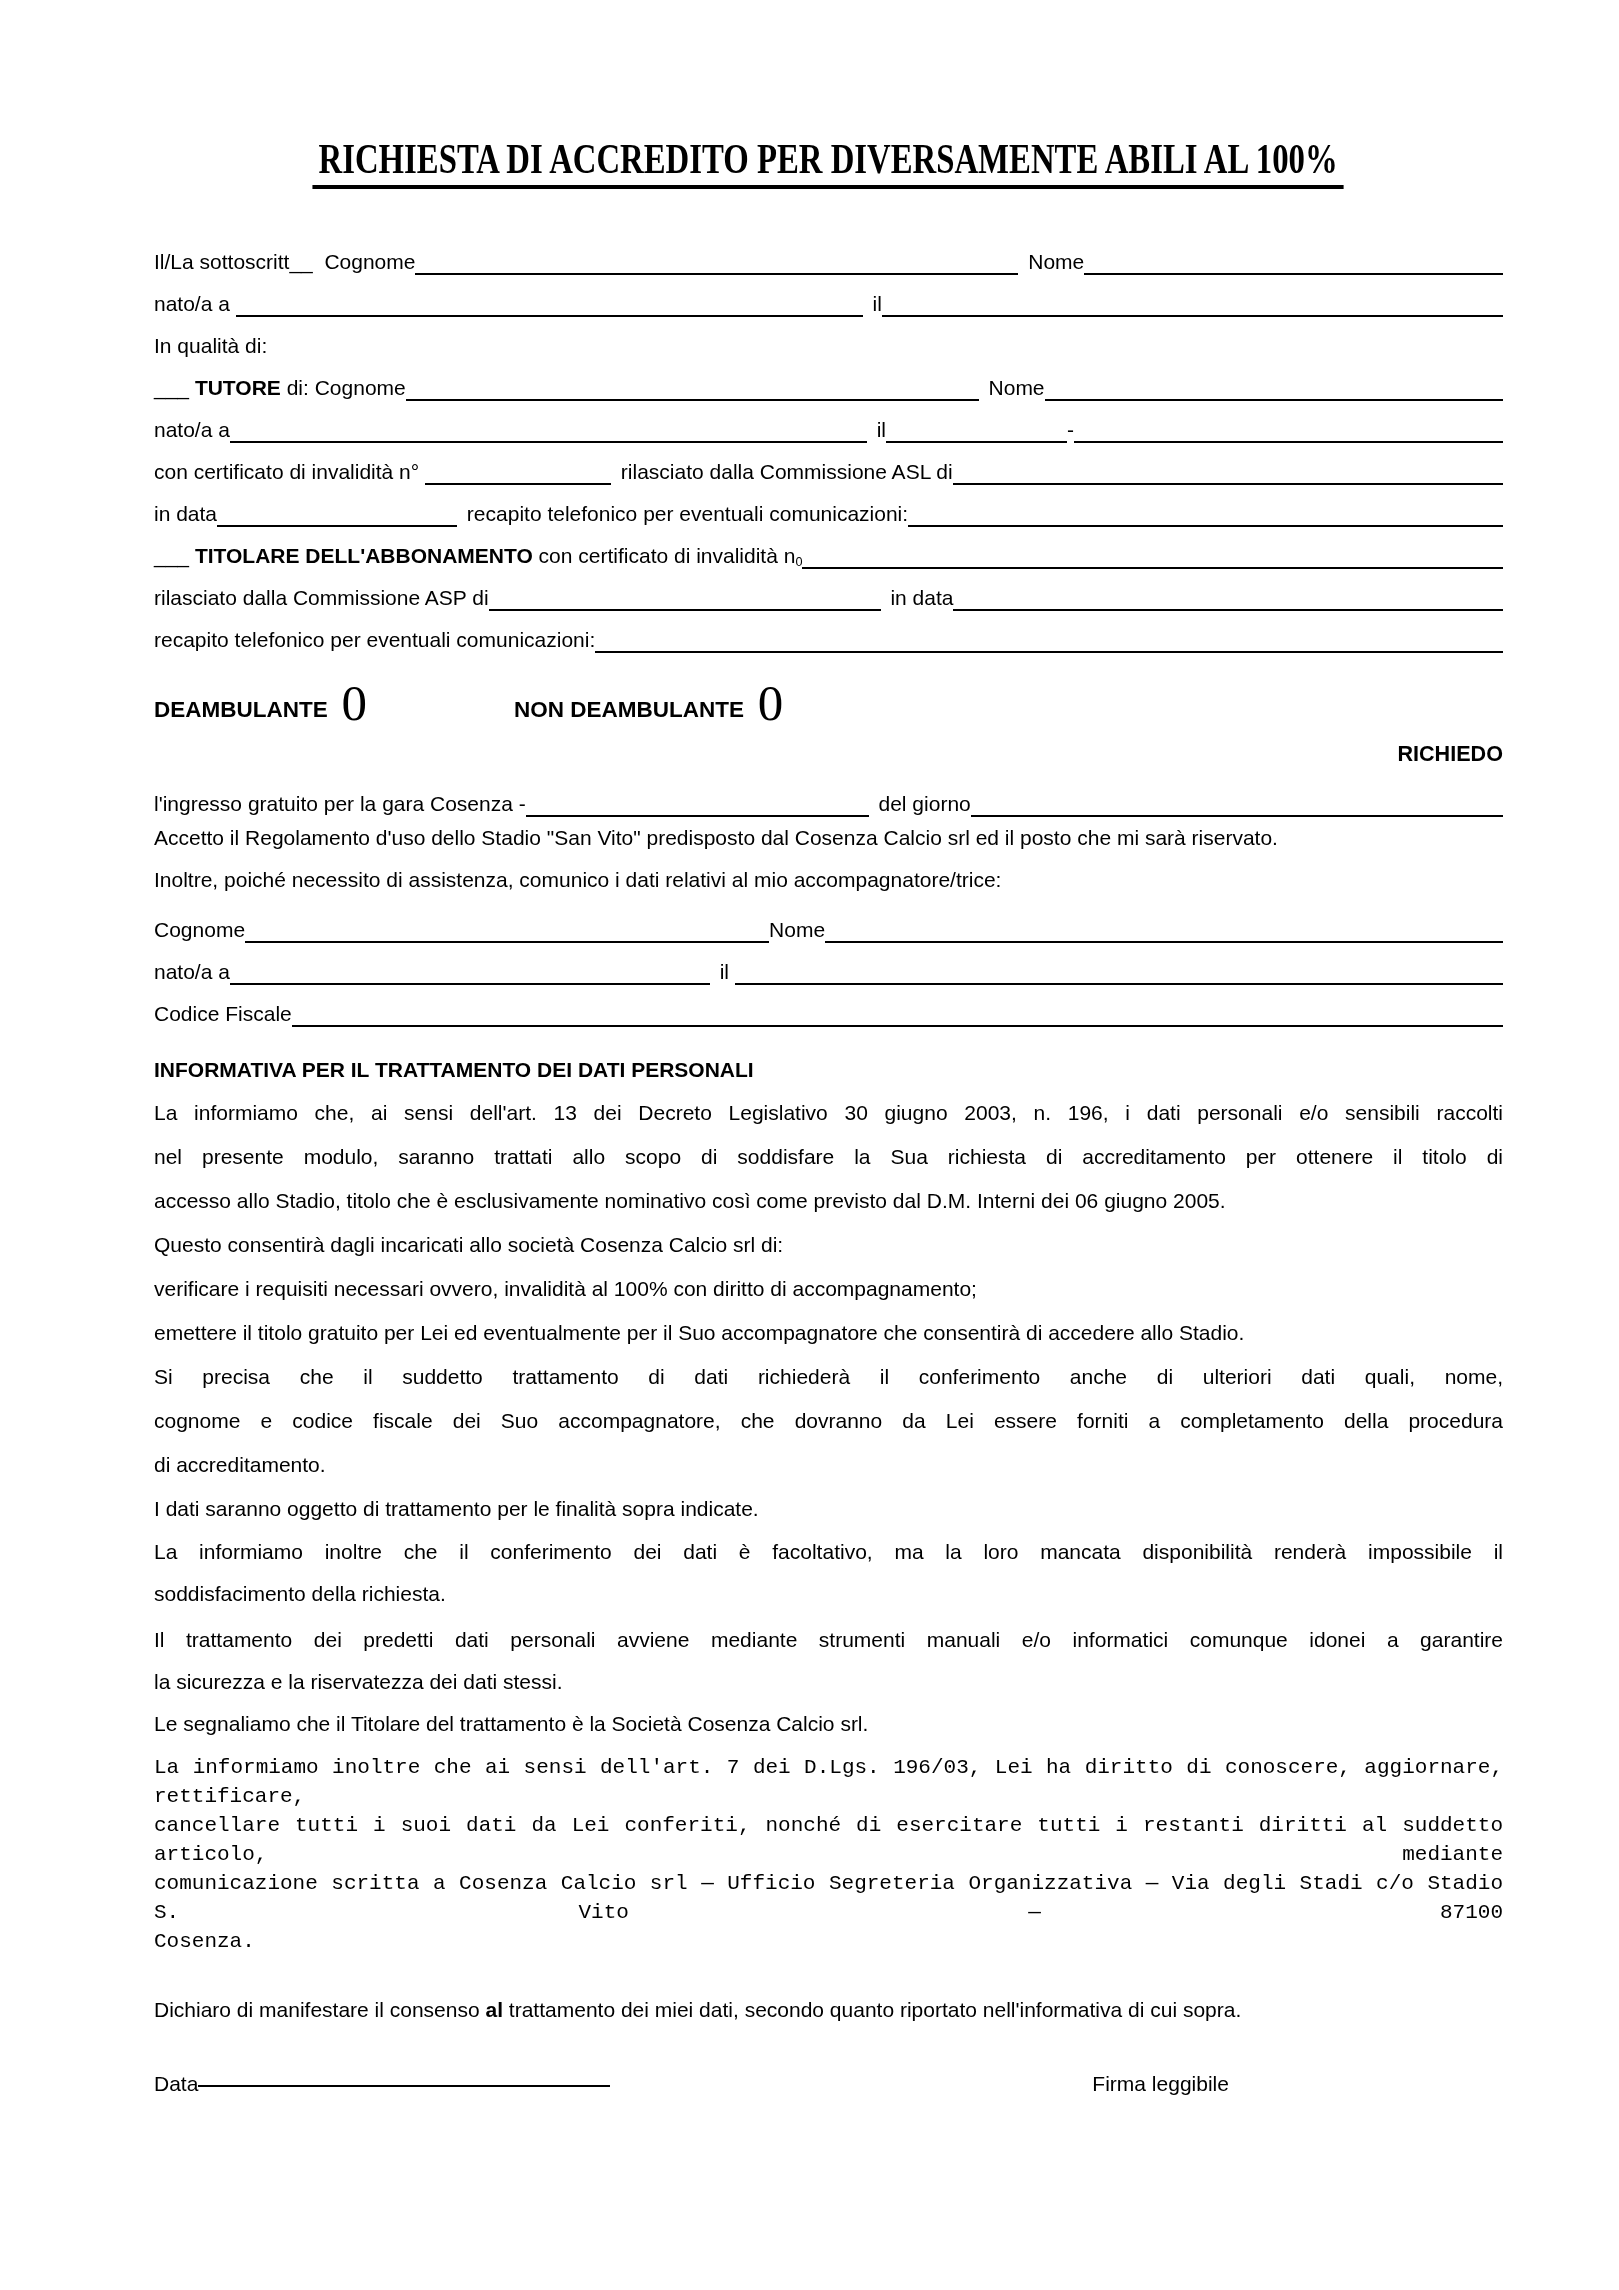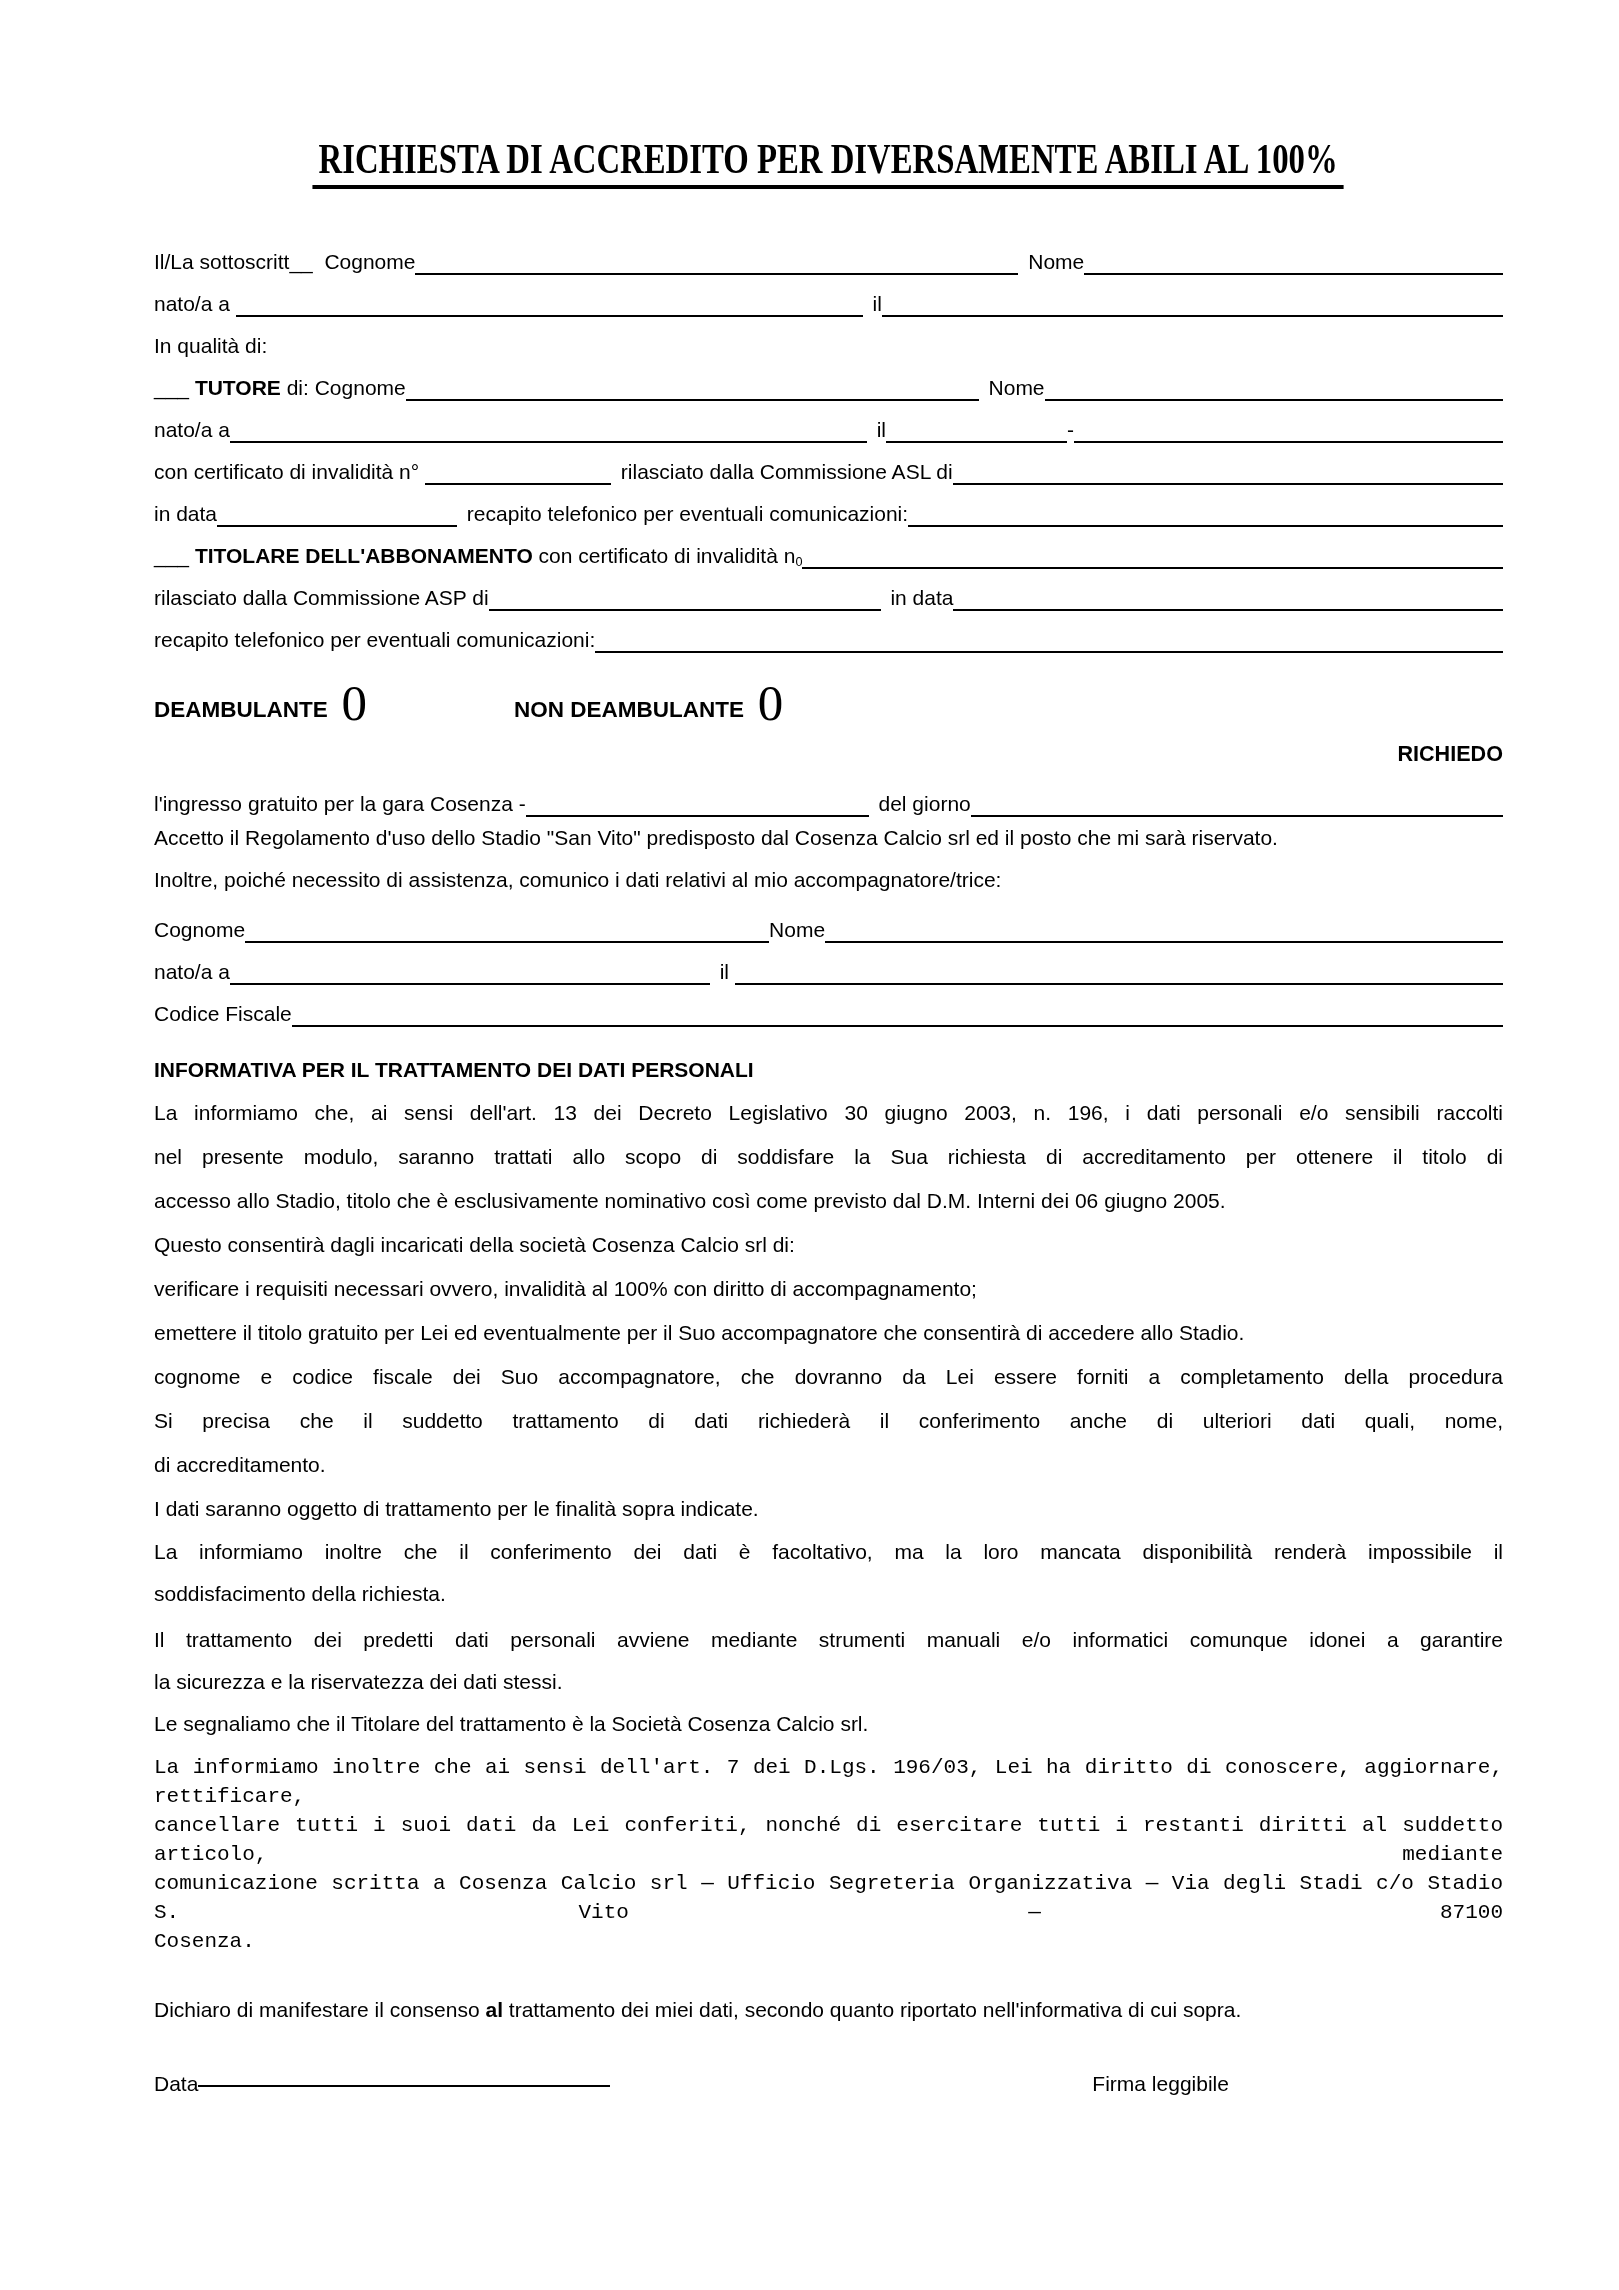--- a/index.html
+++ b/index.html
@@ -160,26 +160,26 @@
     <span class="fill grow"></span>
   </div>
 
   <div class="info-h">INFORMATIVA PER IL TRATTAMENTO DEI DATI PERSONALI</div>
 
   <div>
     <div class="pline h45 just">La informiamo che, ai sensi dell'art. 13 dei Decreto Legislativo 30 giugno 2003, n. 196, i dati personali e/o sensibili raccolti</div>
     <div class="pline h45 just">nel presente modulo, saranno trattati allo scopo di soddisfare la Sua richiesta di accreditamento per ottenere il titolo di</div>
     <div class="pline h45">accesso allo Stadio, titolo che è esclusivamente nominativo così come previsto dal D.M. Interni dei 06 giugno 2005.</div>
   </div>
-  <div class="pline h45">Questo consentirà dagli incaricati della società Cosenza Calcio srl di:</div>
+  <div class="pline h45">Questo consentirà dagli incaricati allo società Cosenza Calcio srl di:</div>
   <div class="pline h45">verificare i requisiti necessari ovvero, invalidità al 100% con diritto di accompagnamento;</div>
   <div class="pline h45">emettere il titolo gratuito per Lei ed eventualmente per il Suo accompagnatore che consentirà di accedere allo Stadio.</div>
   <div>
+    <div class="pline h45 just">Si precisa che il suddetto trattamento di dati richiederà il conferimento anche di ulteriori dati quali, nome,</div>
     <div class="pline h45 just">cognome e codice fiscale dei Suo accompagnatore, che dovranno da Lei essere forniti a completamento della procedura</div>
-    <div class="pline h45 just">Si precisa che il suddetto trattamento di dati richiederà il conferimento anche di ulteriori dati quali, nome,</div>
     <div class="pline h45">di accreditamento.</div>
   </div>
   <div class="pline h45">I dati saranno oggetto di trattamento per le finalità sopra indicate.</div>
   <div>
     <div class="pline h43 just">La informiamo inoltre che il conferimento dei dati è facoltativo, ma la loro mancata disponibilità renderà impossibile il</div>
     <div class="pline h43">soddisfacimento della richiesta.</div>
   </div>
   <div class="mt4">
     <div class="pline h43 just">Il trattamento dei predetti dati personali avviene mediante strumenti manuali e/o informatici comunque idonei a garantire</div>
     <div class="pline h43">la sicurezza e la riservatezza dei dati stessi.</div>

